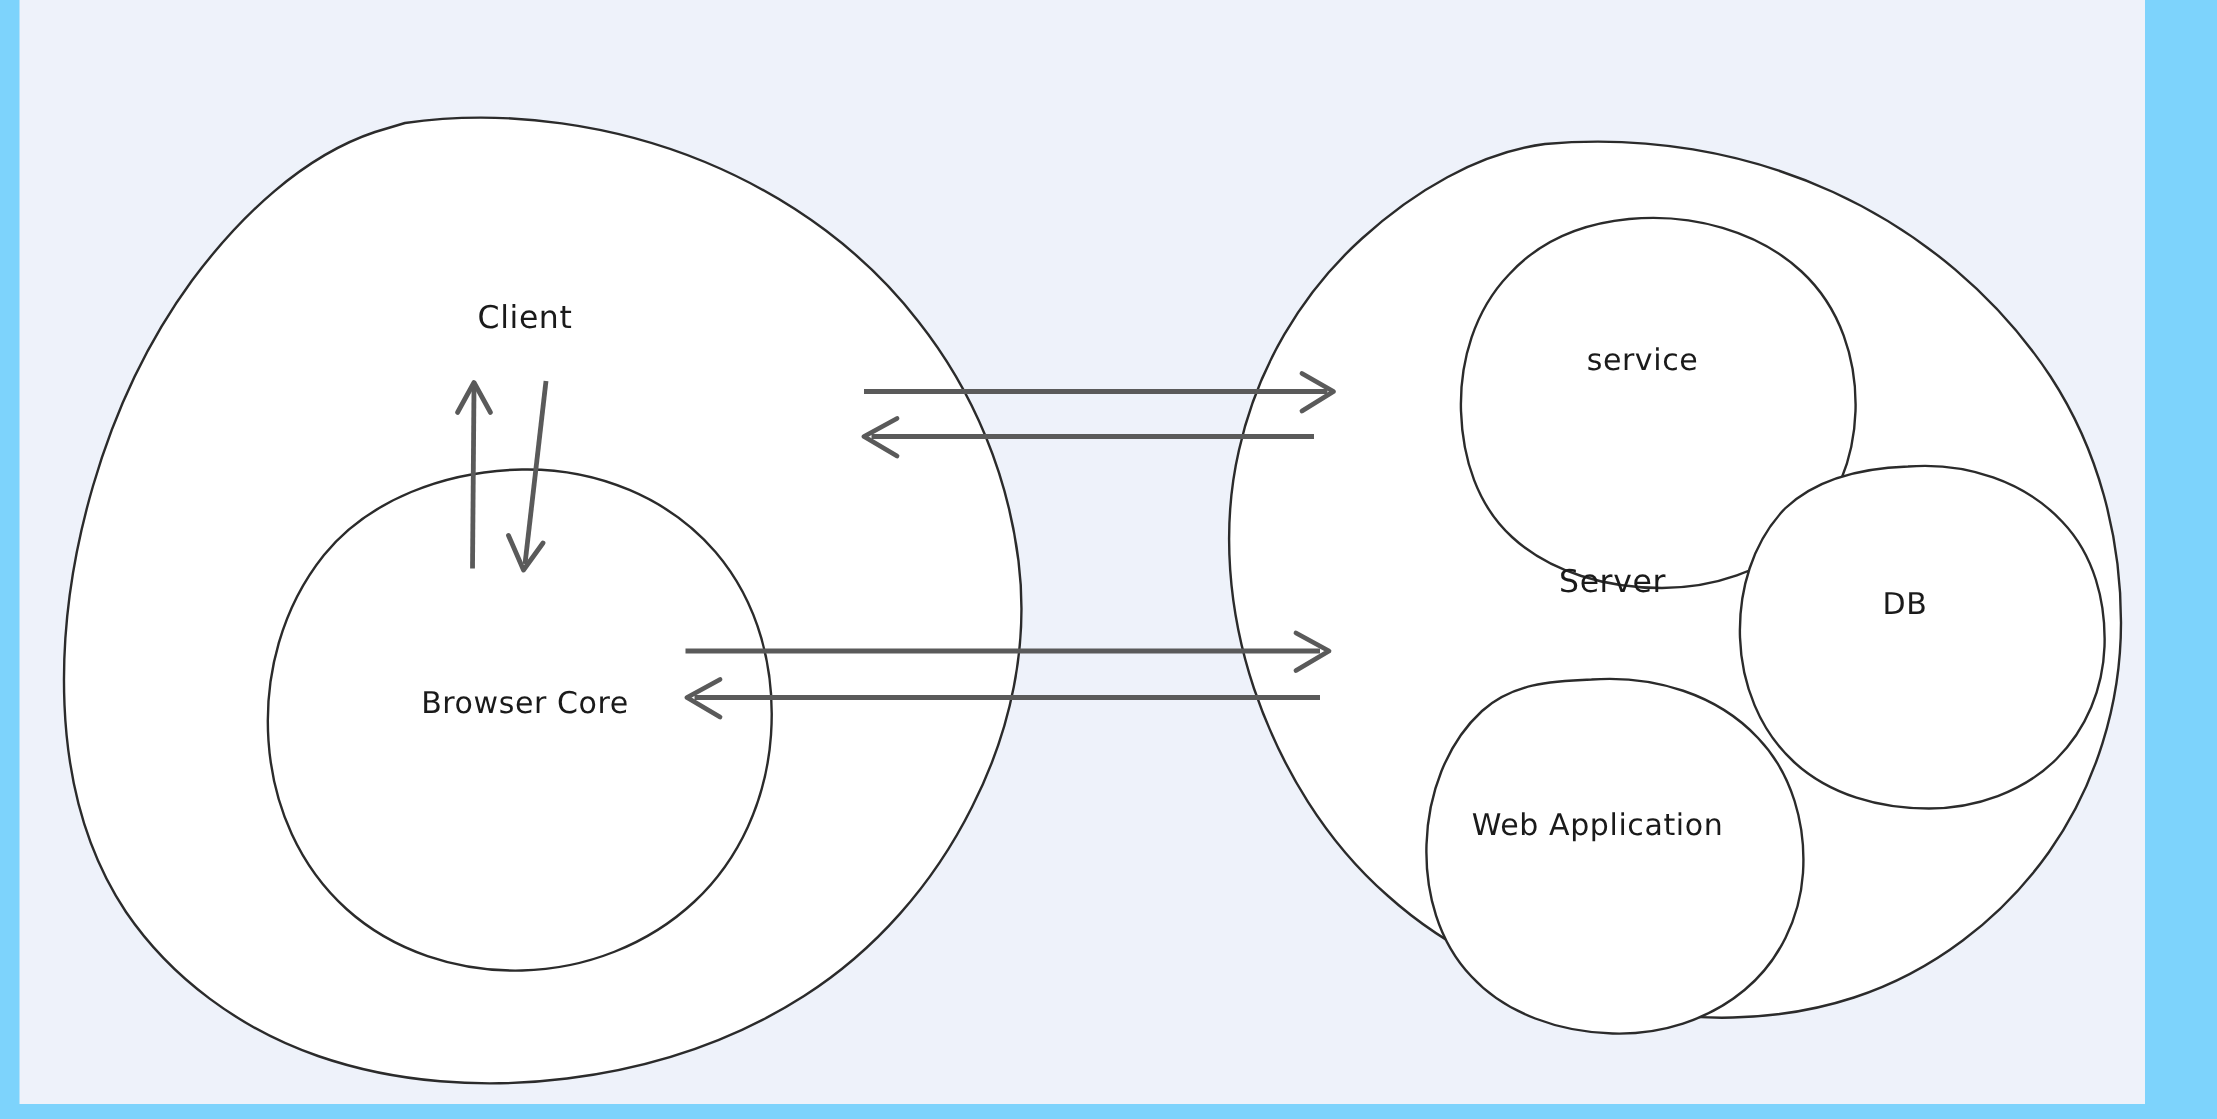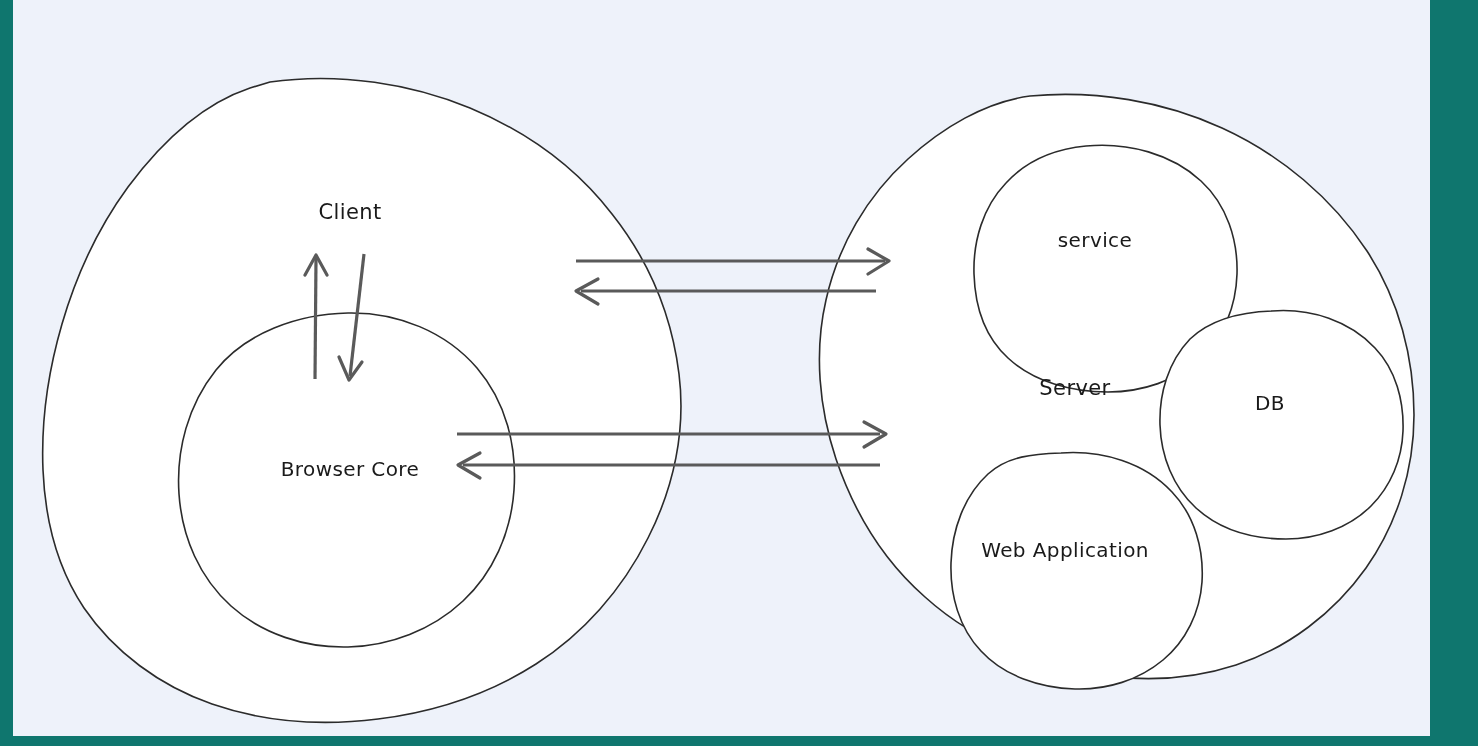--- a/index.html
+++ b/index.html
@@ -11,21 +11,21 @@
   body {
     width: 1478px;
     height: 746px;
     font-family: "DejaVu Sans", sans-serif;
     overflow: hidden;
   }
   #canvas {
     position: relative;
     width: 1478px;
     height: 746px;
-    background: #0f766e;
+    background: #7dd3fc;
   }
   #board {
     position: absolute;
     left: 13px;
     top: 0px;
     width: 1417px;
     height: 736px;
     background: #eef2fa;
   }
   svg#diagram {

